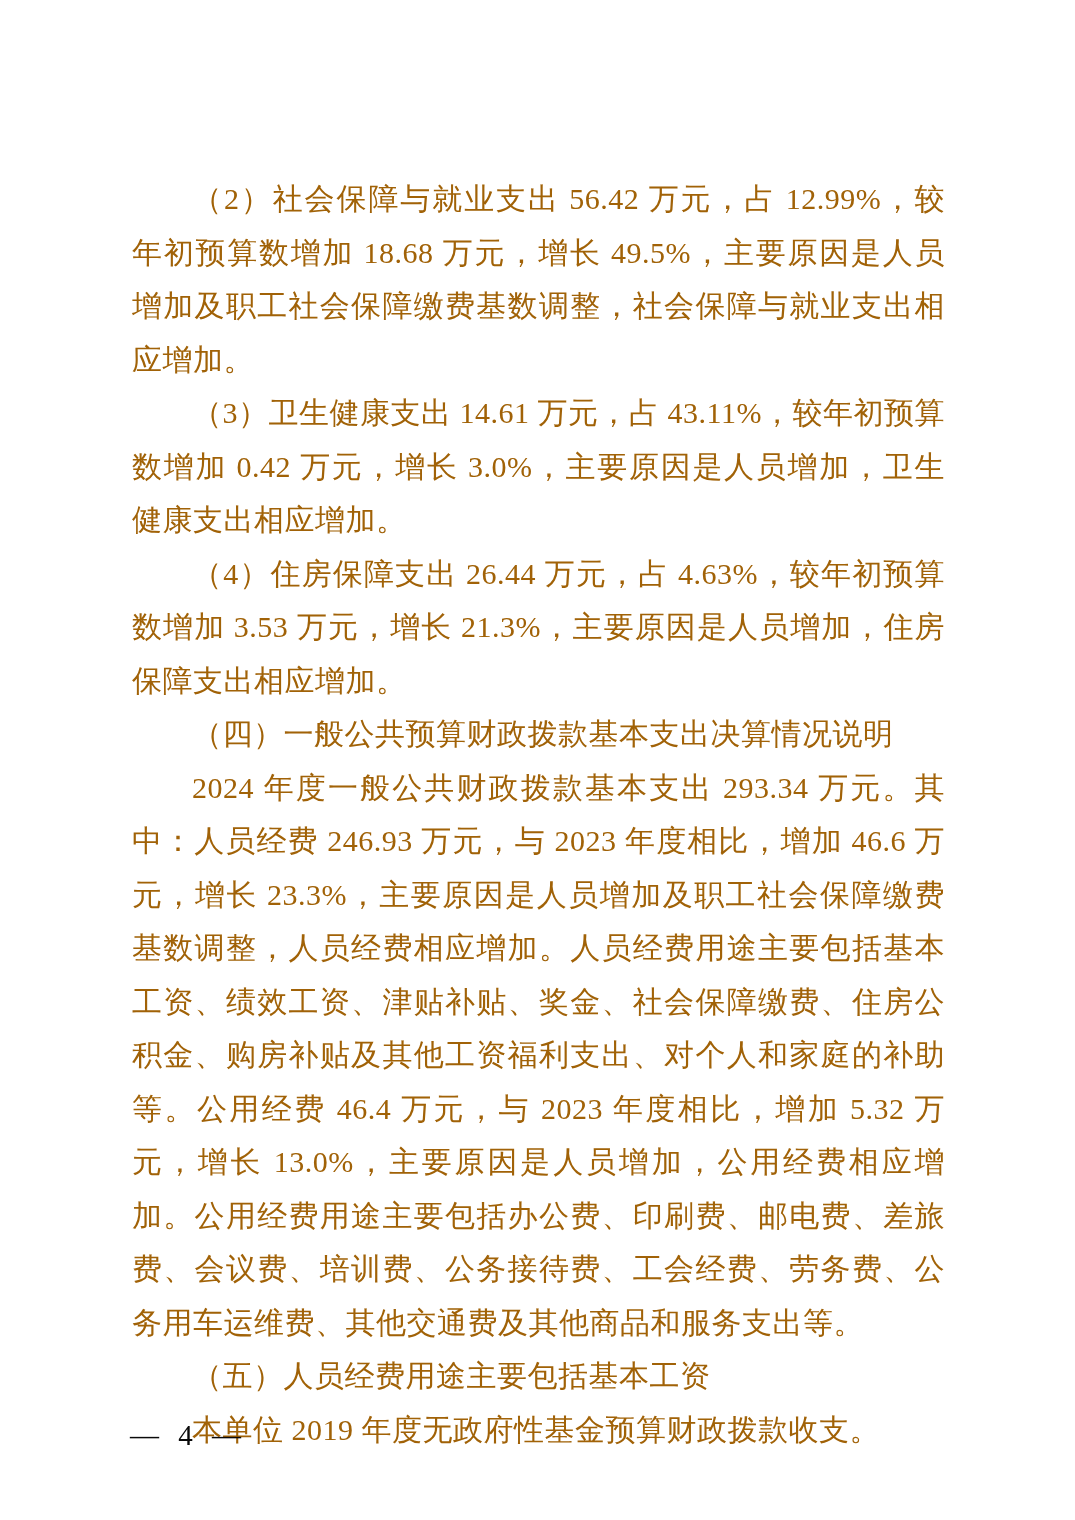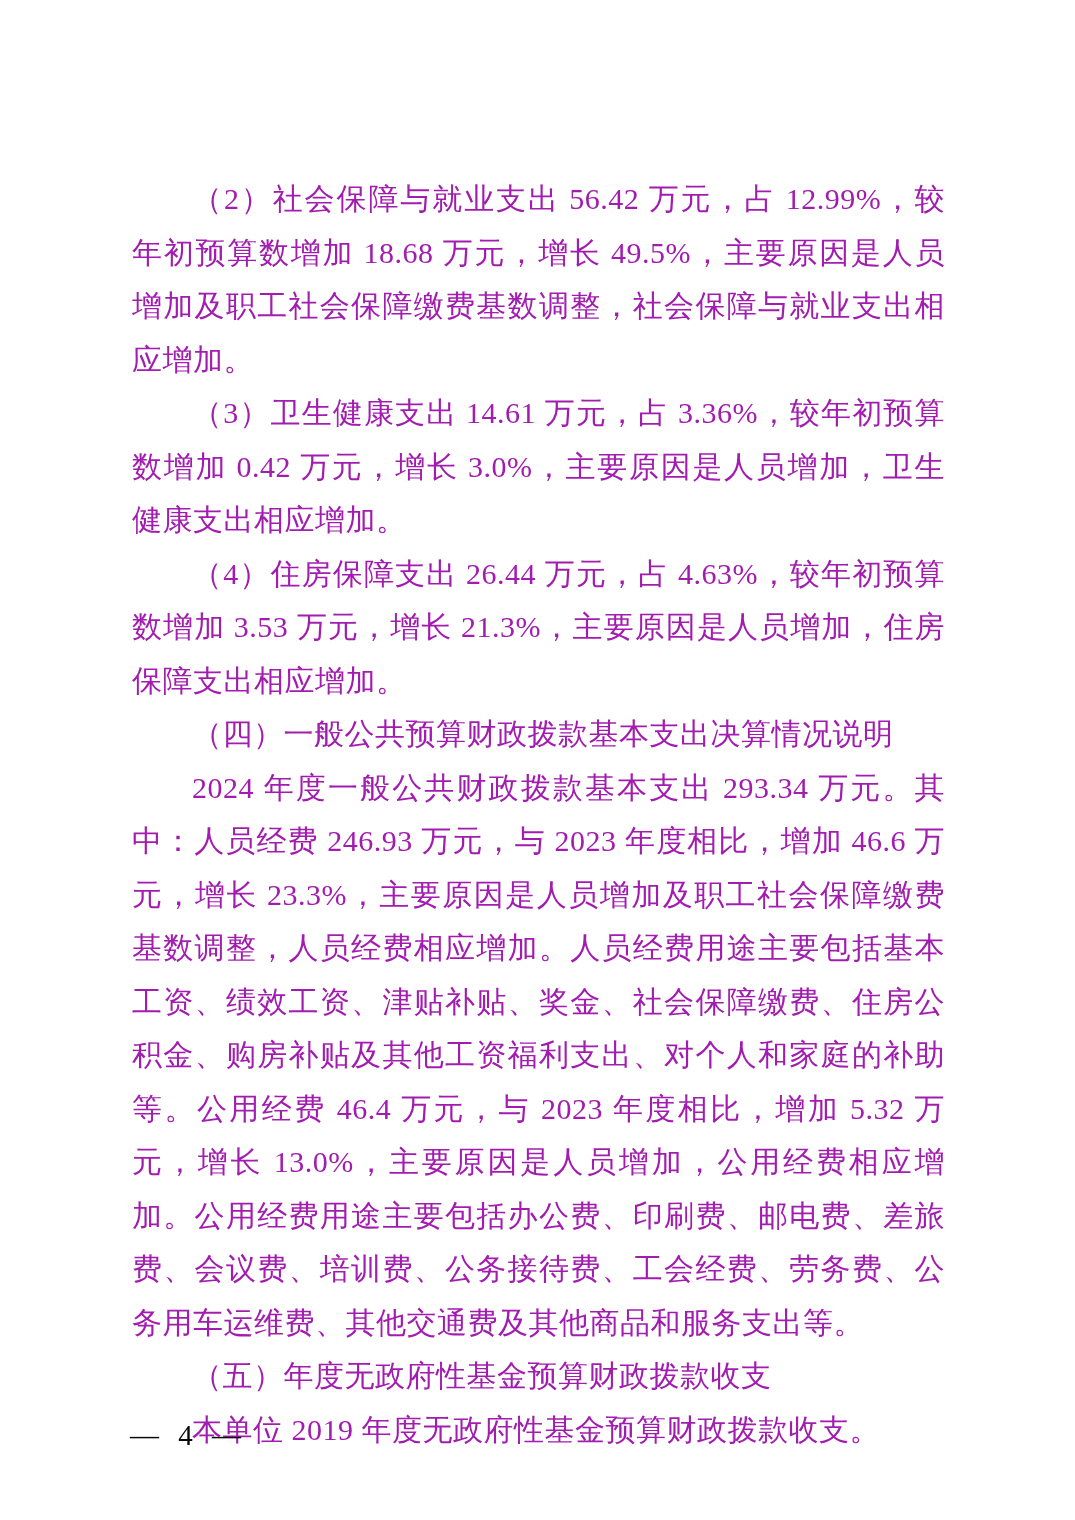--- a/index.html
+++ b/index.html
@@ -22,43 +22,43 @@
     top: 172px;
     width: 813px;
   }
   .para {
     margin: 0;
     font-size: 30px;
     line-height: 53.5px;
     text-align: justify;
     text-indent: 2em;
     letter-spacing: 0.5px;
-    color: #a21caf;
+    color: #a16207;
   }
   .para.bold {
     font-weight: 400;
   }
   .footer {
     position: absolute;
     left: 130px;
     top: 1415px;
     font-size: 29px;
     line-height: 40px;
     color: #0a0a0a;
     letter-spacing: 6px;
   }
 </style>
 </head>
 <body>
 
 <div class="page">
   <div class="content">
     <p class="para">（2）社会保障与就业支出 56.42 万元，占 12.99%，较年初预算数增加 18.68 万元，增长 49.5%，主要原因是人员增加及职工社会保障缴费基数调整，社会保障与就业支出相应增加。</p>
-    <p class="para">（3）卫生健康支出 14.61 万元，占 3.36%，较年初预算数增加 0.42 万元，增长 3.0%，主要原因是人员增加，卫生健康支出相应增加。</p>
+    <p class="para">（3）卫生健康支出 14.61 万元，占 43.11%，较年初预算数增加 0.42 万元，增长 3.0%，主要原因是人员增加，卫生健康支出相应增加。</p>
     <p class="para">（4）住房保障支出 26.44 万元，占 4.63%，较年初预算数增加 3.53 万元，增长 21.3%，主要原因是人员增加，住房保障支出相应增加。</p>
     <p class="para bold">（四）一般公共预算财政拨款基本支出决算情况说明</p>
     <p class="para">2024 年度一般公共财政拨款基本支出 293.34 万元。其中：人员经费 246.93 万元，与 2023 年度相比，增加 46.6 万元，增长 23.3%，主要原因是人员增加及职工社会保障缴费基数调整，人员经费相应增加。人员经费用途主要包括基本工资、绩效工资、津贴补贴、奖金、社会保障缴费、住房公积金、购房补贴及其他工资福利支出、对个人和家庭的补助等。公用经费 46.4 万元，与 2023 年度相比，增加 5.32 万元，增长 13.0%，主要原因是人员增加，公用经费相应增加。公用经费用途主要包括办公费、印刷费、邮电费、差旅费、会议费、培训费、公务接待费、工会经费、劳务费、公务用车运维费、其他交通费及其他商品和服务支出等。</p>
-    <p class="para bold">（五）年度无政府性基金预算财政拨款收支</p>
+    <p class="para bold">（五）人员经费用途主要包括基本工资</p>
     <p class="para">本单位 2019 年度无政府性基金预算财政拨款收支。</p>
   </div>
 
   <div class="footer">— 4 —</div>
 </div>
 
 </body></html>

